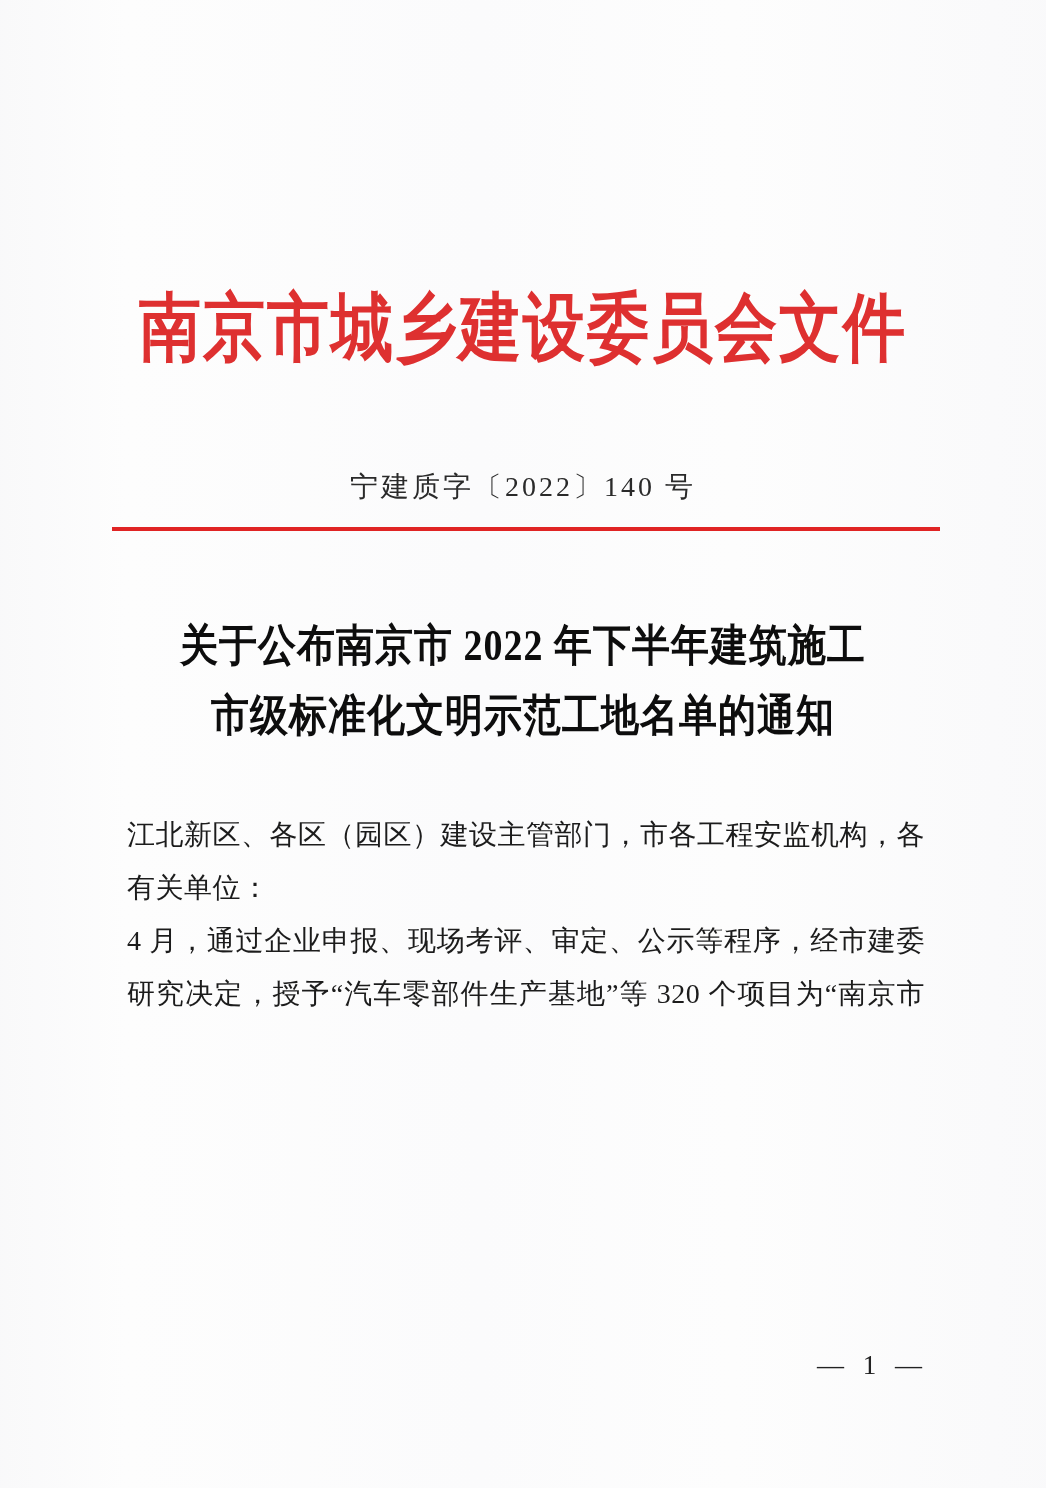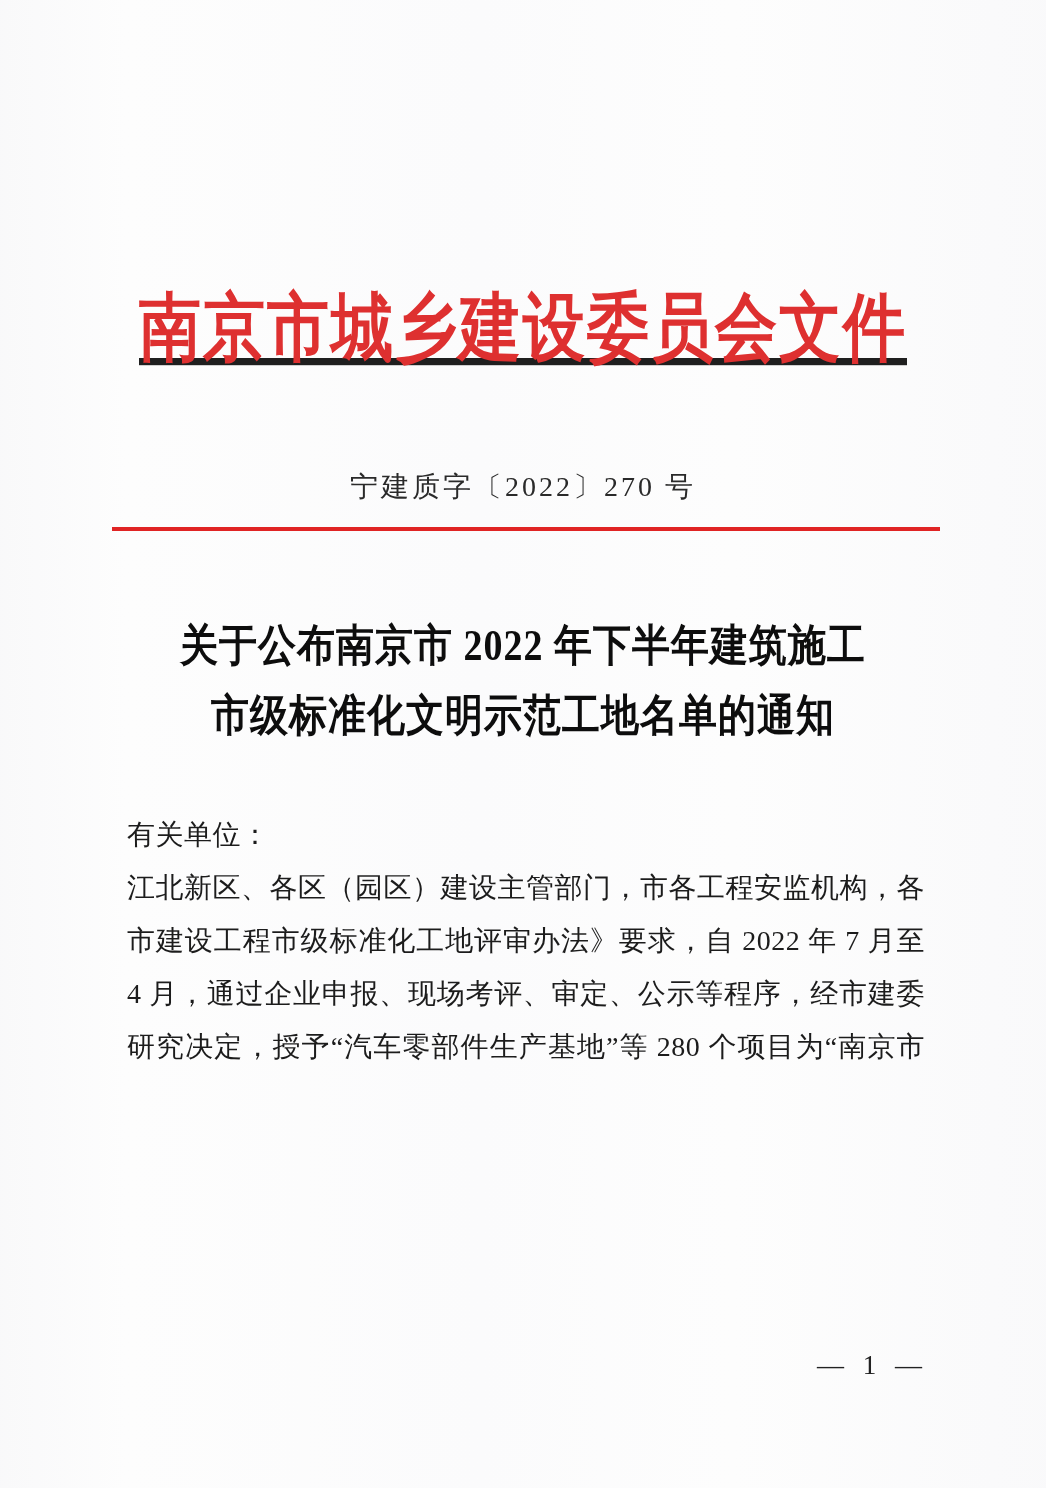--- a/index.html
+++ b/index.html
@@ -22,21 +22,20 @@
   
   .org-title-wrap {
     position: absolute;
     top: 280px;
     left: 0;
     width: 100%;
     height: 96px;
     display: flex;
     align-items: center;
     justify-content: center;
-    text-decoration: underline;
   }
   .org-title {
     font-size: 62px;
     font-weight: bold;
     letter-spacing: 2px;
     white-space: nowrap;
     transform: scaleY(1.2);
     transform-origin: center;
   }
   
@@ -113,32 +112,31 @@
 </style>
 </head>
 <body>
 
 <div class="page">
 
   <div class="org-title-wrap">
     <div class="org-title" style="color: rgb(222, 48, 48);">南京市城乡建设委员会文件</div>
   </div>
 
-  <div class="doc-number">宁建质字〔2022〕270 号</div>
+  <div class="doc-number">宁建质字〔2022〕140 号</div>
 
   <div class="red-line" style="background: rgb(224, 36, 36);"></div>
 
   <div class="notice-title">
     <div class="t-line">关于公布南京市 2022 年下半年建筑施工</div>
     <div class="t-line">市级标准化文明示范工地名单的通知</div>
   </div>
 
   <div class="body-block">
+    <div class="b-line fill">江北新区、各区（园区）建设主管部门，市各工程安监机构，各</div>
     <div class="b-line">有关单位：</div>
-    <div class="b-line fill">江北新区、各区（园区）建设主管部门，市各工程安监机构，各</div>
-    <div class="b-line fill">市建设工程市级标准化工地评审办法》要求，自 2022 年 7 月至</div>
     <div class="b-line fill">4 月，通过企业申报、现场考评、审定、公示等程序，经市建委</div>
-    <div class="b-line fill">研究决定，授予“汽车零部件生产基地”等 280 个项目为“南京市</div>
+    <div class="b-line fill">研究决定，授予“汽车零部件生产基地”等 320 个项目为“南京市</div>
   </div>
 
   <div class="page-number">— 1 —</div>
 
 </div>
 
 </body></html>

